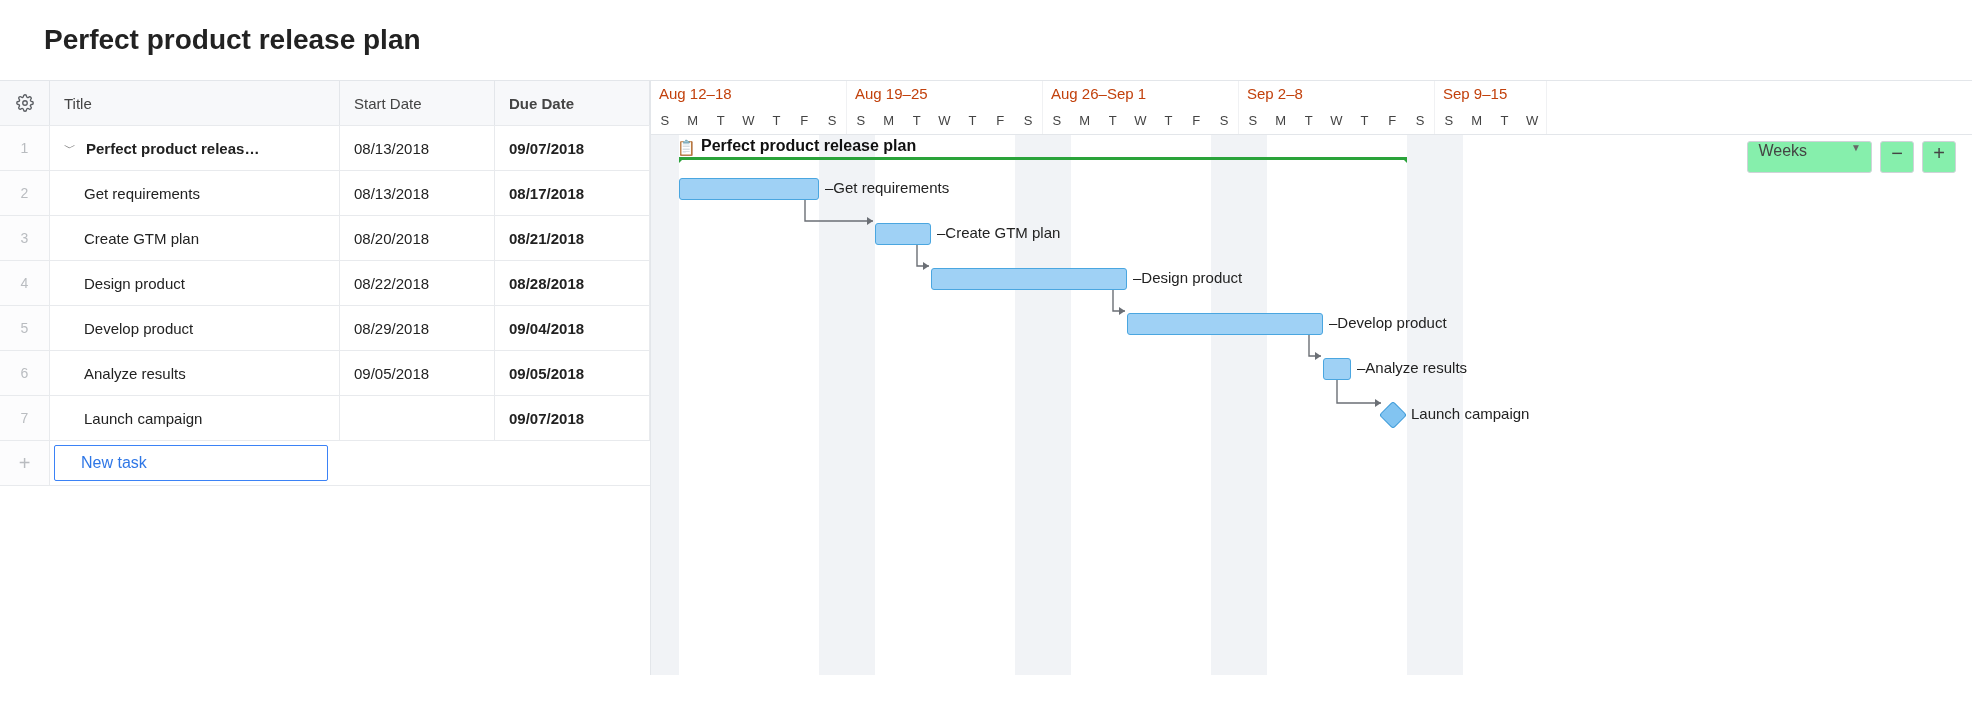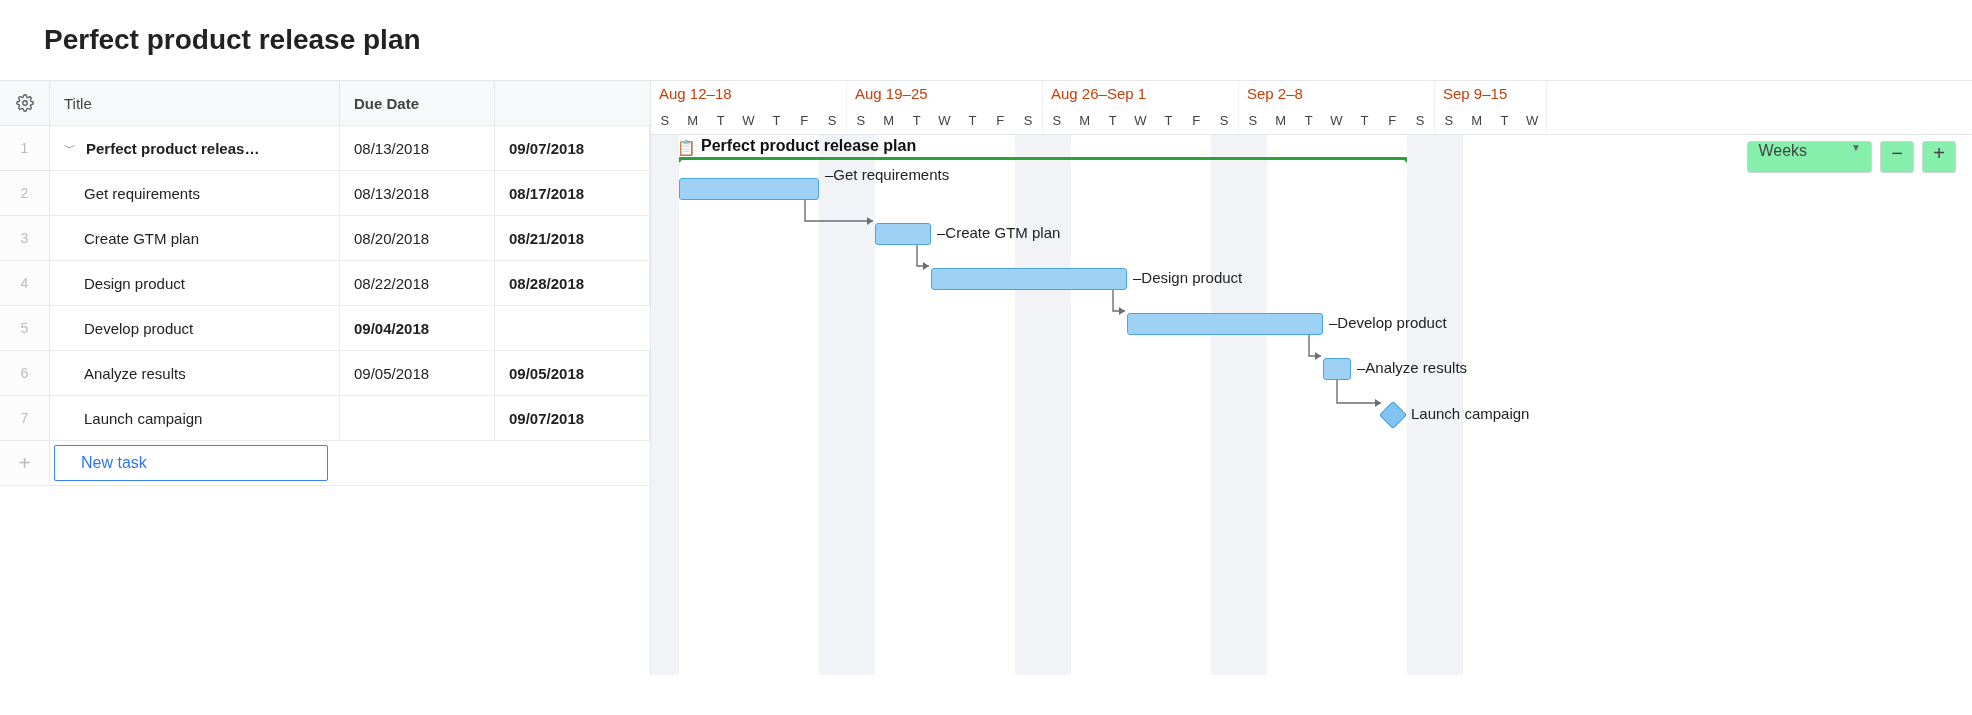--- a/index.html
+++ b/index.html
@@ -183,20 +183,21 @@
 
   <div class="tbl">
     <div class="row header">
       <div class="gear-cell cell">
         <svg width="18" height="18" viewBox="0 0 24 24" fill="none" stroke="#5b5e63" stroke-width="1.8">
           <circle cx="12" cy="12" r="3"></circle>
           <path d="M19.4 15a1.7 1.7 0 0 0 .34 1.87l.06.06a2 2 0 1 1-2.83 2.83l-.06-.06a1.7 1.7 0 0 0-1.87-.34 1.7 1.7 0 0 0-1 1.56V21a2 2 0 1 1-4 0v-.09a1.7 1.7 0 0 0-1.11-1.56 1.7 1.7 0 0 0-1.87.34l-.06.06a2 2 0 1 1-2.83-2.83l.06-.06a1.7 1.7 0 0 0 .34-1.87 1.7 1.7 0 0 0-1.56-1H3a2 2 0 1 1 0-4h.09a1.7 1.7 0 0 0 1.56-1.11 1.7 1.7 0 0 0-.34-1.87l-.06-.06a2 2 0 1 1 2.83-2.83l.06.06a1.7 1.7 0 0 0 1.87.34H9a1.7 1.7 0 0 0 1-1.56V3a2 2 0 1 1 4 0v.09a1.7 1.7 0 0 0 1 1.56 1.7 1.7 0 0 0 1.87-.34l.06-.06a2 2 0 1 1 2.83 2.83l-.06.06a1.7 1.7 0 0 0-.34 1.87V9a1.7 1.7 0 0 0 1.56 1H21a2 2 0 1 1 0 4h-.09a1.7 1.7 0 0 0-1.56 1z"></path>
         </svg>
       </div>
       <div class="col-title cell">Title</div>
+      <div class="col-start cell">Start Date</div>
       <div class="col-due cell">Due Date</div>
     </div>
 
     <div class="row">
       <div class="col-num">1</div>
       <div class="col-title">
         <span class="chev">﹀</span>
         <span class="bold ellipsis">Perfect product releas…</span>
       </div>
       <div class="col-start">08/13/2018</div>
@@ -228,20 +229,21 @@
         </div>
       <div class="col-start">08/22/2018</div>
       <div class="col-due">08/28/2018</div>
     </div>
 
     <div class="row">
       <div class="col-num">5</div>
       <div class="col-title indent">
           <span>Develop product</span>
         </div>
+      <div class="col-start">08/29/2018</div>
       <div class="col-due">09/04/2018</div>
     </div>
 
     <div class="row">
       <div class="col-num">6</div>
       <div class="col-title indent">
           <span>Analyze results</span>
         </div>
       <div class="col-start">09/05/2018</div>
       <div class="col-due">09/05/2018</div>
@@ -333,21 +335,21 @@
         <div class="weekend-stripe" style="left: 364px;"></div>
         <div class="weekend-stripe" style="left: 392px;"></div>
         <div class="weekend-stripe" style="left: 560px;"></div>
         <div class="weekend-stripe" style="left: 588px;"></div>
         <div class="weekend-stripe" style="left: 756px;"></div>
         <div class="weekend-stripe" style="left: 784px;"></div>
         <div class="proj-icon" style="left: 26px; top: 4px;">📋</div>
         <div class="proj-label" style="left: 50px; top: 2px;">Perfect product release plan</div>
         <div class="proj-line" style="left: 28px; width: 728px; top: 22px;"></div>
         <div class="bar" style="left: 28px; width: 140px; top: 43px;"></div>
-        <div class="bar-label" style="left: 174px; top: 31px;">–Get requirements</div>
+        <div class="bar-label" style="left: 174px; top: 44px;">–Get requirements</div>
         <div class="bar" style="left: 224px; width: 56px; top: 88px;"></div>
         <div class="bar-label" style="left: 286px; top: 89px;">–Create GTM plan</div>
         <div class="bar" style="left: 280px; width: 196px; top: 133px;"></div>
         <div class="bar-label" style="left: 482px; top: 134px;">–Design product</div>
         <div class="bar" style="left: 476px; width: 196px; top: 178px;"></div>
         <div class="bar-label" style="left: 678px; top: 179px;">–Develop product</div>
         <div class="bar" style="left: 672px; width: 28px; top: 223px;"></div>
         <div class="bar-label" style="left: 706px; top: 224px;">–Analyze results</div>
         <div class="milestone" style="left: 732px; top: 270px;"></div>
         <div class="bar-label" style="left: 760px; top: 270px;">Launch campaign</div>

